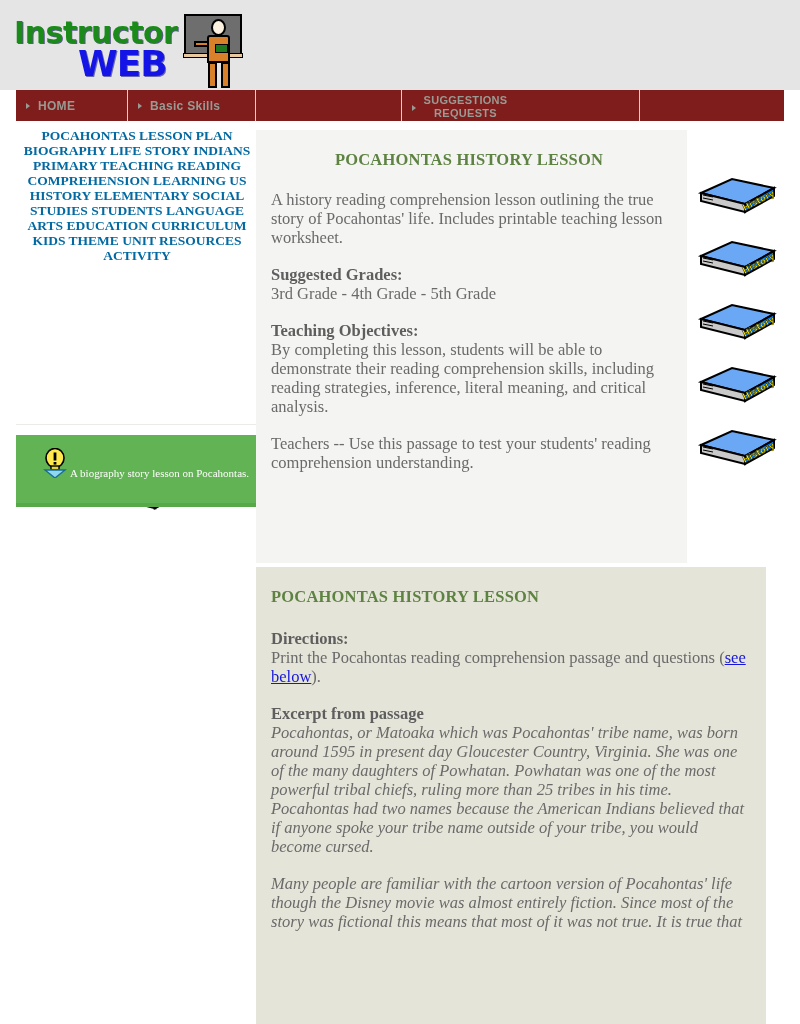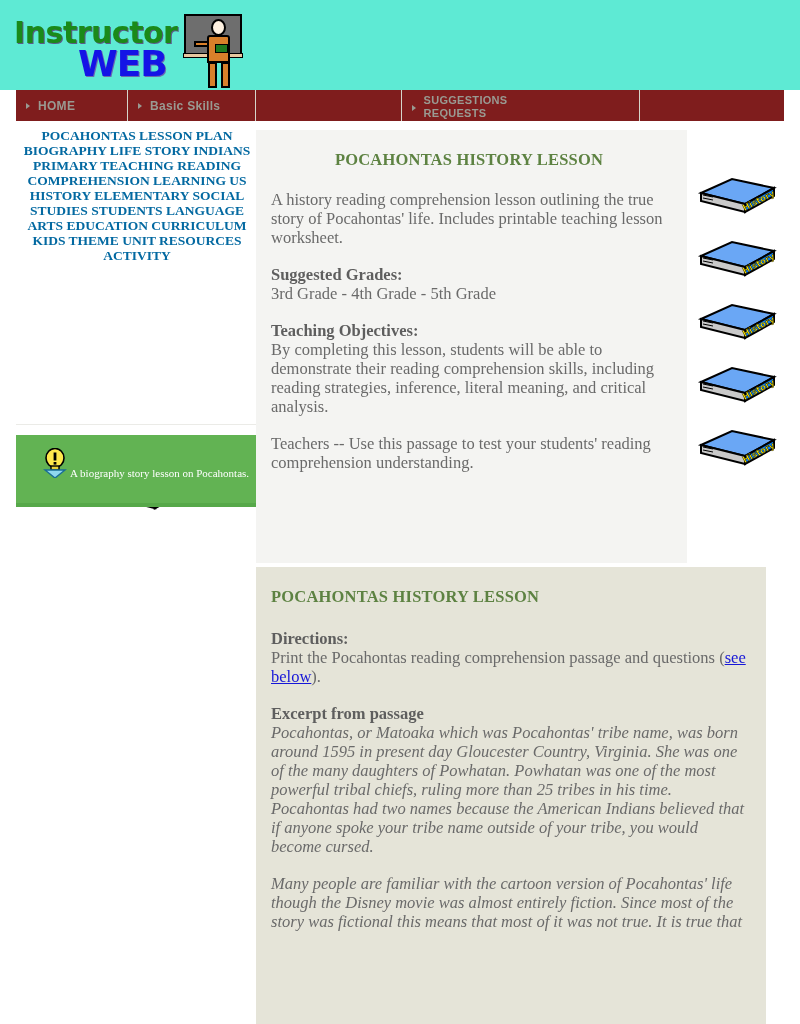--- a/index.html
+++ b/index.html
@@ -13,21 +13,21 @@
     position: relative;
     overflow: hidden;
     font-family: "Liberation Serif", serif;
   }
 
   
   .header {
     position: absolute;
     left: 0; top: 0;
     width: 800px; height: 90px;
-    background: #5eead4;
+    background: #e5e5e5;
   }
   .logo {
     position: absolute;
     left: 14px; top: 18px;
     width: 240px; height: 70px;
   }
   .logo-instructor {
     position: absolute;
     left: 0; top: 0;
     font-family: "DejaVu Sans", sans-serif;
@@ -148,20 +148,21 @@
     border-bottom: 3.5px solid transparent;
     margin-right: 8px;
     flex: 0 0 auto;
   }
   .nav-twoline {
     display: flex;
     align-items: flex-start;
     padding: 4px 10px 0 10px;
     box-sizing: border-box;
     width: 238px;
+    text-align: center;
   }
   .nav-twoline .nav-arrow { margin-top: 11px; }
   .nav-twoline-text {
     font-family: "Liberation Sans", sans-serif;
     font-size: 11px;
     font-weight: bold;
     color: #9a9a92;
     line-height: 13px;
     letter-spacing: 0.3px;
   }

